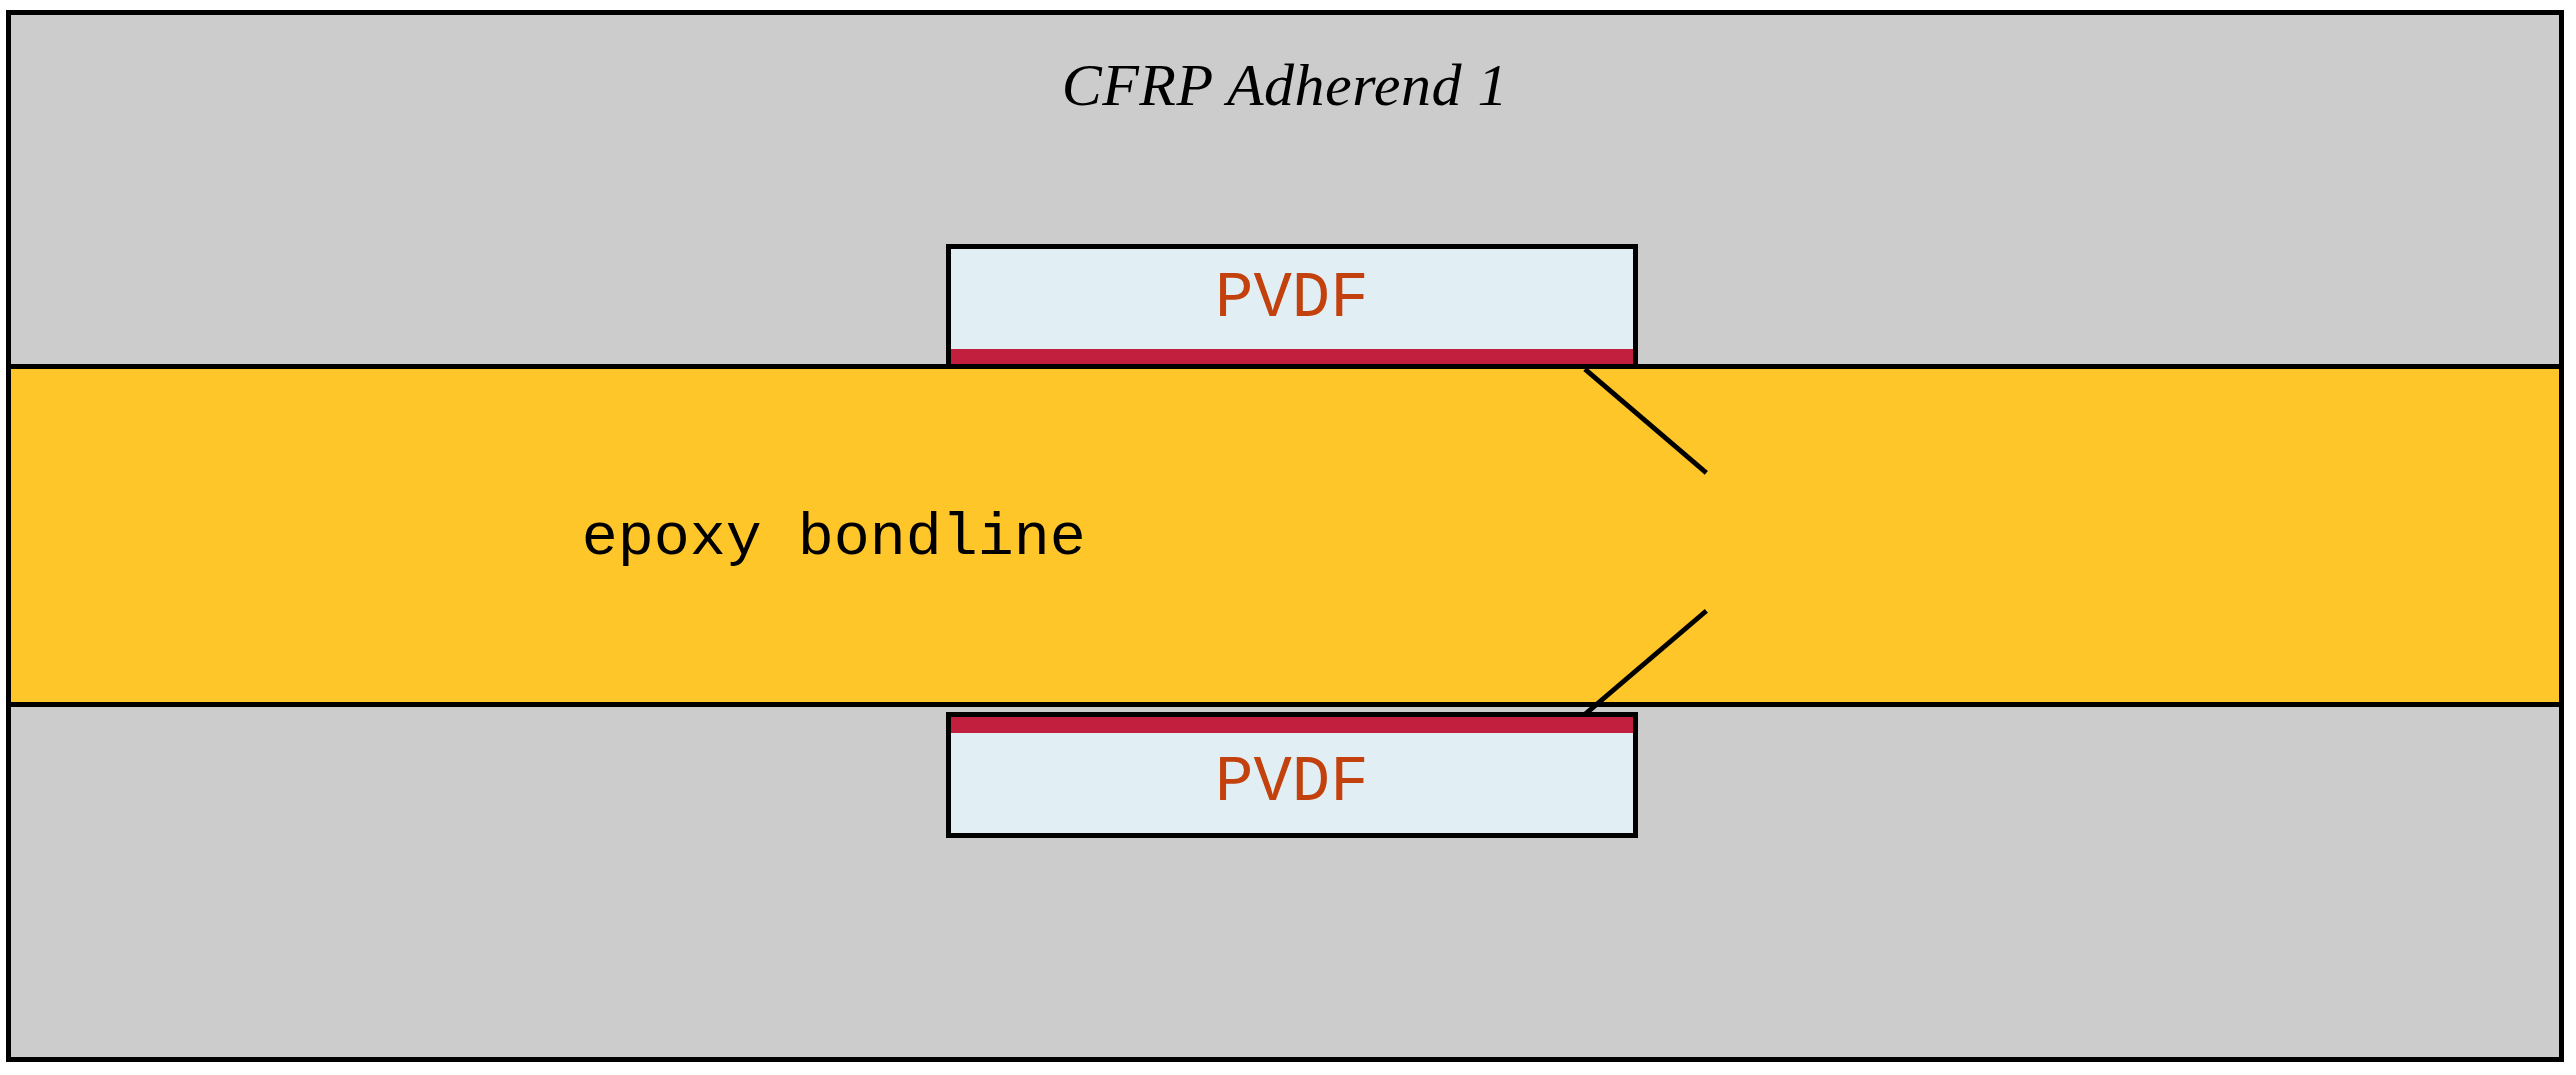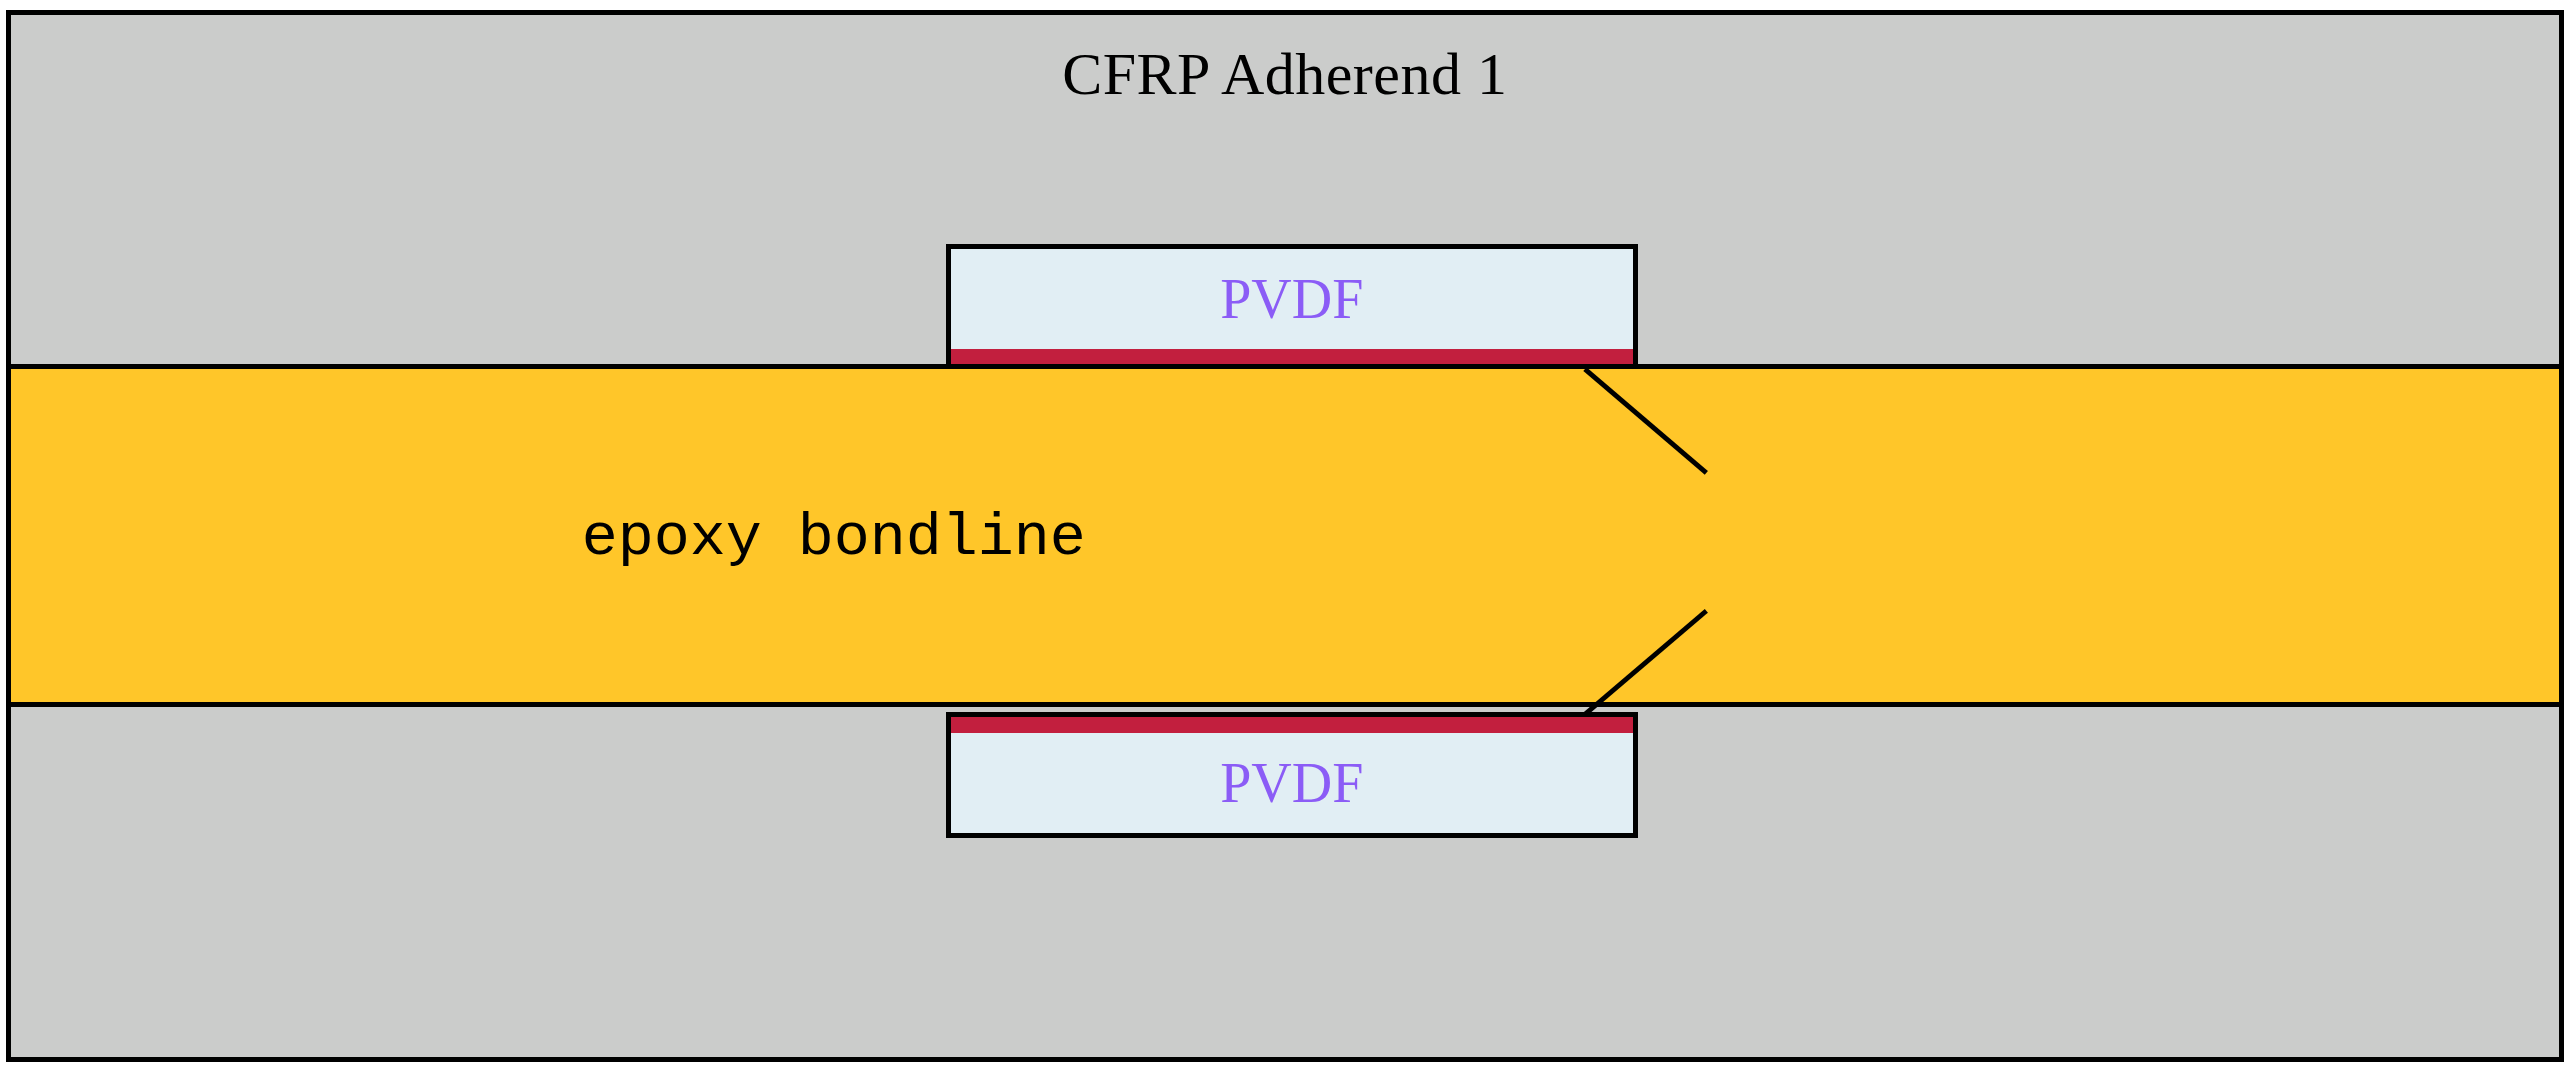--- a/index.html
+++ b/index.html
@@ -57,21 +57,21 @@
   .layer-caption {
     position: absolute;
     width: 100%;
     text-align: center;
     color: #000000;
     font-size: 60px;
     line-height: 1;
     letter-spacing: 0.5px;
     white-space: nowrap;
   }
-  .caption-adherend-top  { top: 29px; }
+  .caption-adherend-top  { top: 40px; font-style: italic; }
   .caption-adherend-bottom { top: 193px; }
   
   .bondline-labels {
     position: absolute;
     top: 131px;
     left: 0;
     width: 100%;
     height: 77px;
     display: flex;
     align-items: center;
@@ -112,23 +112,24 @@
   .pvdf-bottom {
     top: 5.8px;
     height: 126px;
     flex-direction: column-reverse;
   }
   .pvdf-body {
     flex: 1 1 auto;
     display: flex;
     align-items: center;
     justify-content: center;
-    font-size: 56px;
+    font-size: 64px;
     line-height: 1;
-    color: #8b5cf6;
+    color: #c2410c;
+    font-family: Liberation Mono, monospace;
   }
   .pvdf-electrode {
     flex: 0 0 auto;
     height: 15.4px;
     background: #c21f3e;
     width: 100%;
   }
   
   .leader-svg {
     position: absolute;

